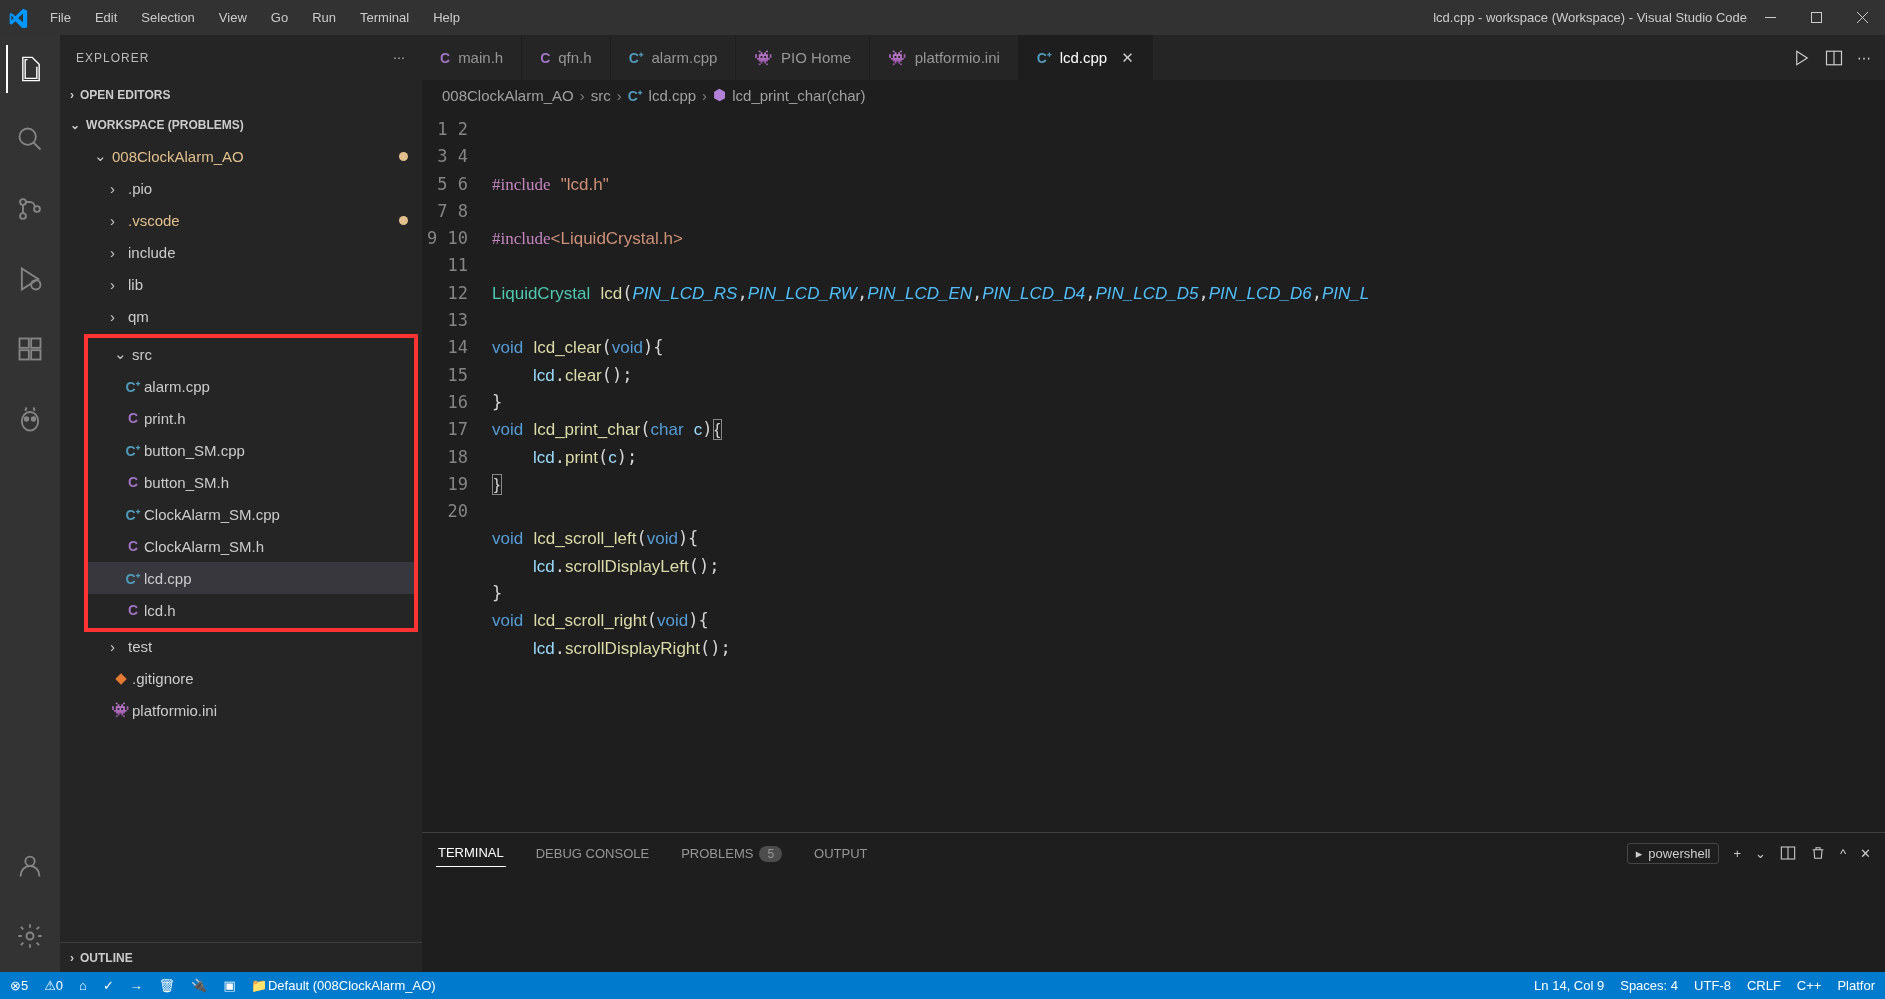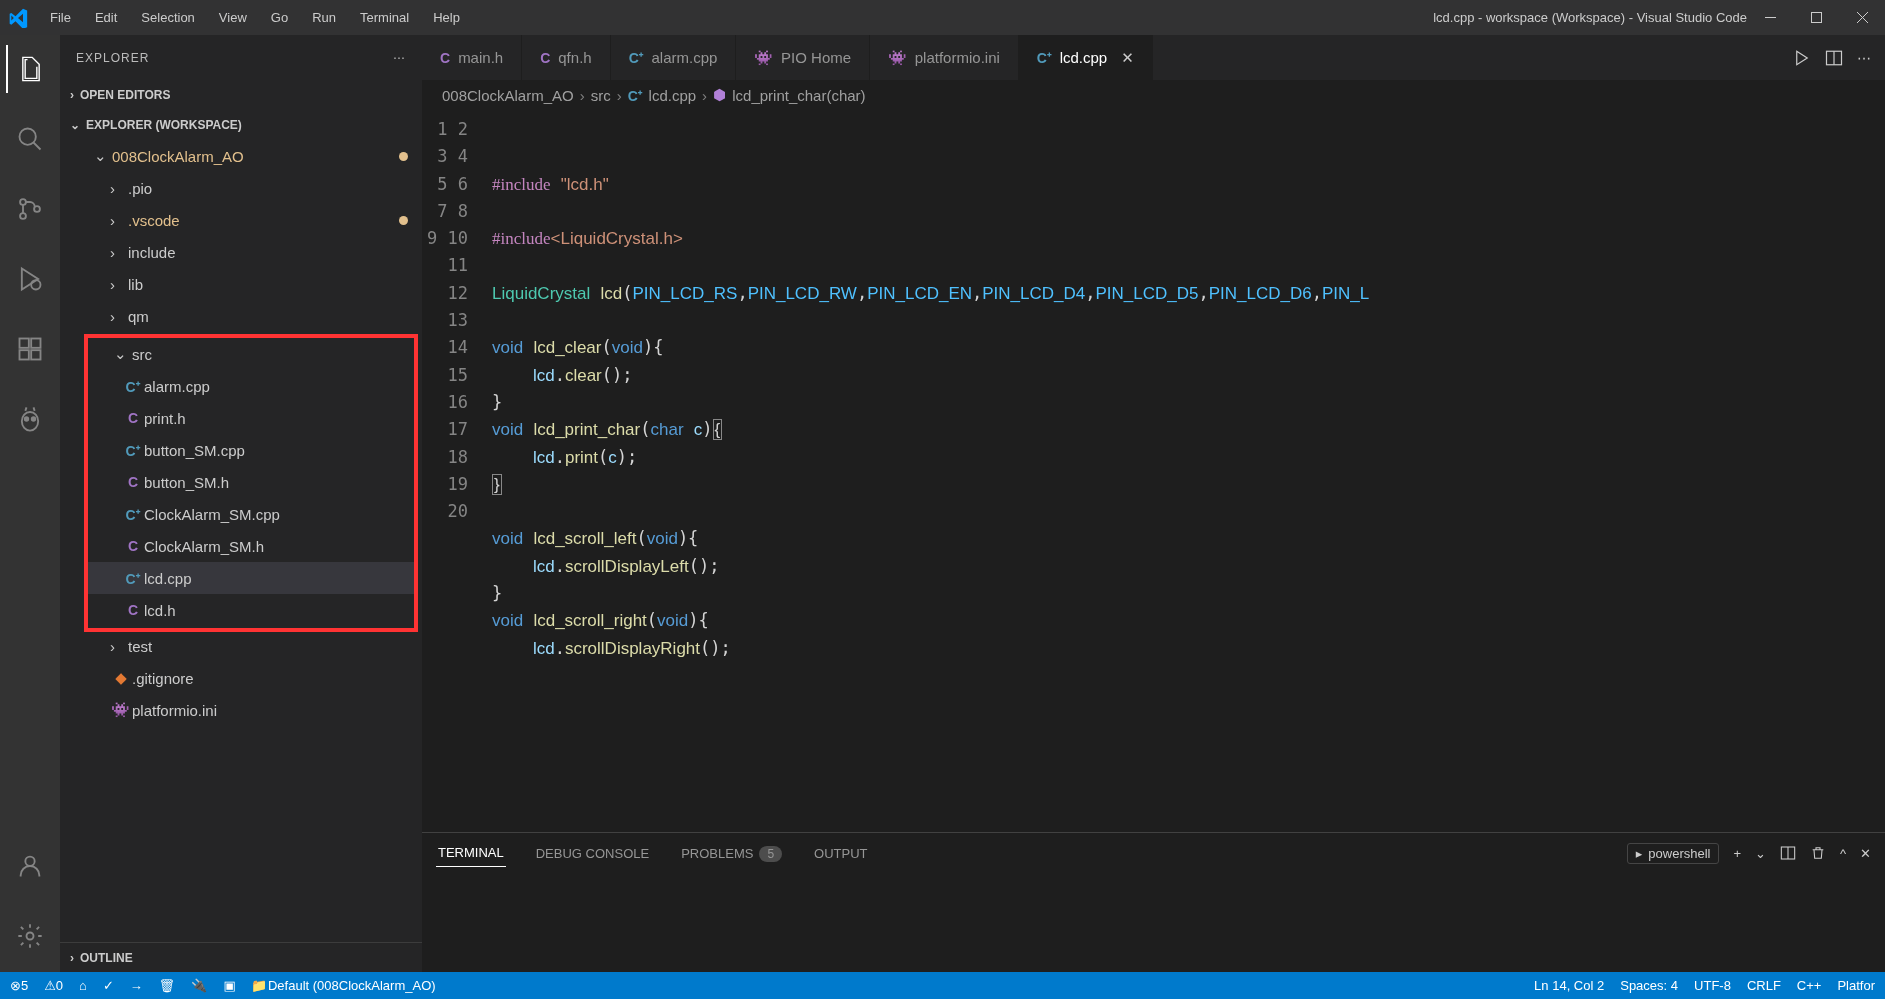--- a/index.html
+++ b/index.html
@@ -41,21 +41,21 @@
 .editor-body{flex:1;display:flex;overflow:hidden;position:relative;}
 .gutter{width:70px;text-align:right;padding-right:24px;color:#858585;font-family:Consolas,monospace;font-size:17px;line-height:27.3px;padding-top:6px;}
 .code{flex:1;font-family:Consolas,monospace;font-size:17px;line-height:27.3px;padding-top:6px;white-space:pre;color:#d4d4d4;position:relative;}
 .minimap{width:90px;background:#1e1e1e;}
 .tk-inc{color:#c586c0;font-family:Liberation Serif, serif;}
 .tk-str{color:#ce9178;}
 .tk-type{color:#4ec9b0;}
 .tk-var{color:#9cdcfe;}
 .tk-fn{color:#dcdcaa;}
 .tk-kw{color:#569cd6;}
-.tk-const{color:#4fc1ff;}
+.tk-const{color:#4fc1ff;font-style:italic;}
 .tk-brace-hl{border:1px solid #888;padding:0 1px;}
 .panel-bottom{height:140px;background:#1e1e1e;border-top:1px solid #414141;display:flex;flex-direction:column;}
 .panel-tabs{height:40px;display:flex;align-items:center;padding:0 14px;gap:28px;font-size:13px;}
 .ptab{color:#969696;cursor:pointer;padding:6px 2px;}
 .ptab.active{color:#ffffff;border-bottom:1px solid #ffffff;}
 .badge{background:#4d4d4d;border-radius:10px;padding:1px 8px;font-size:12px;margin-left:6px;}
 .panel-right{margin-left:auto;display:flex;align-items:center;gap:14px;color:#cccccc;}
 .panel-right .pwshell{border:1px solid #454545;padding:2px 8px;border-radius:3px;font-size:13px;display:flex;align-items:center;gap:6px;}
 .term-body{flex:1;padding:4px 14px;font-family:Consolas,monospace;font-size:16px;color:#cccccc;overflow:hidden;}
 .statusbar{height:27px;background:#007acc;display:flex;align-items:center;color:#ffffff;font-size:13px;padding:0 10px;gap:16px;}
@@ -171,21 +171,21 @@
     <div class="sidebar-header">
       <span>EXPLORER</span>
       <span class="ic">⋯</span>
     </div>
     <div class="panel-title">
       <span class="chev">›</span>
       <span>OPEN EDITORS</span>
     </div>
     <div class="panel-title">
       <span class="chev">⌄</span>
-      <span>EXPLORER (WORKSPACE)</span>
+      <span>WORKSPACE (PROBLEMS)</span>
     </div>
     <div class="tree">
       <div class="tree-row indent1">
         <span class="chev">⌄</span>
         <span class="orange">008ClockAlarm_AO</span>
         <span class="dot-mod"></span>
       </div>
       <div class="tree-row indent2">
           <span class="chev">›</span>
           <span>.pio</span>
@@ -402,19 +402,19 @@
   <span class="ic">⊗ <span>5</span></span>
   <span class="ic">⚠ <span>0</span></span>
   <span class="ic">⌂</span>
   <span class="ic">✓</span>
   <span class="ic">→</span>
   <span class="ic">🗑</span>
   <span class="ic">🔌</span>
   <span class="ic">▣</span>
   <span class="ic">📁 <span>Default (008ClockAlarm_AO)</span></span>
   <span class="grow"></span>
-  <span>Ln 14, Col 2</span>
+  <span>Ln 14, Col 9</span>
   <span>Spaces: 4</span>
   <span>UTF-8</span>
   <span>CRLF</span>
   <span>C++</span>
   <span>Platfor</span>
 </div>
 
 </body></html>

